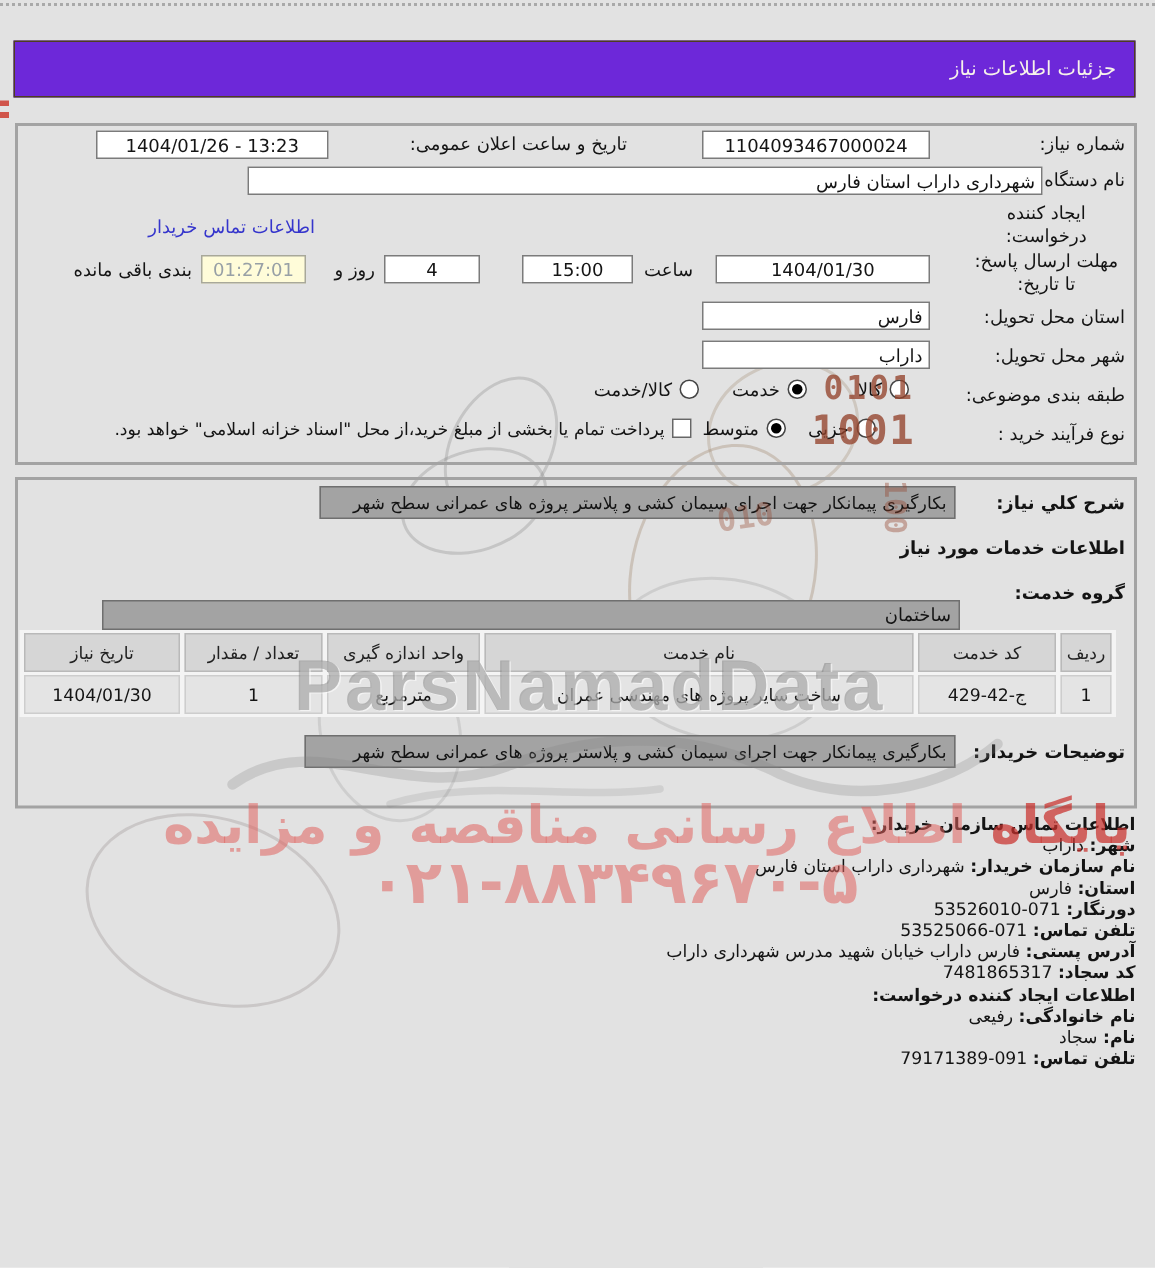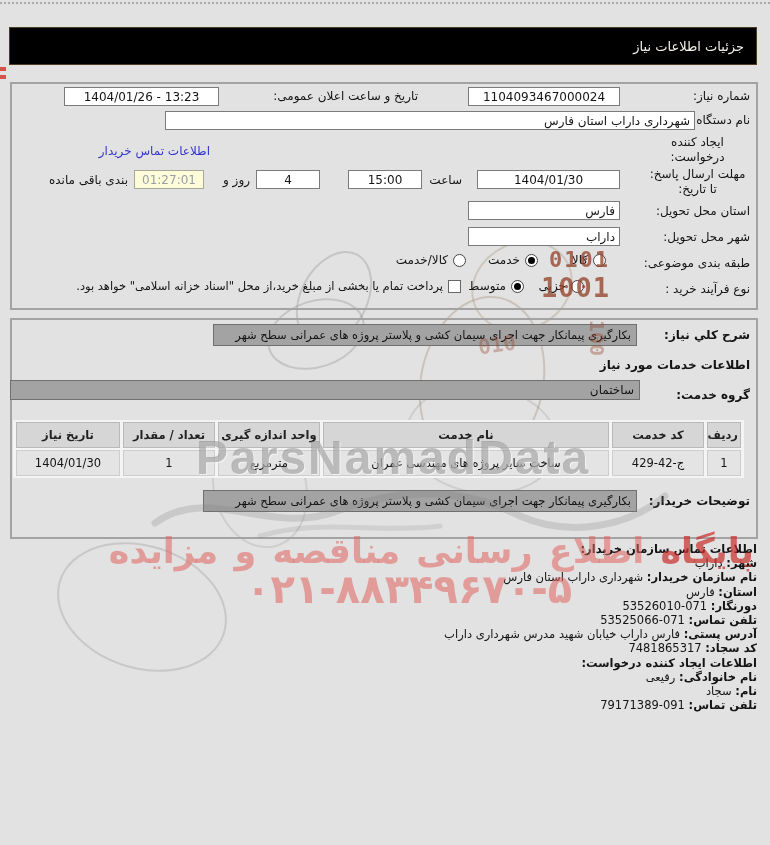--- a/index.html
+++ b/index.html
@@ -1,50 +1,50 @@
 <!DOCTYPE html>
 <html lang="fa" dir="rtl"><head>
 <meta charset="utf-8">
 <style>
   html,body{margin:0;padding:0}
   .page{position:relative;width:770px;height:845px;background:#e2e2e2;overflow:hidden;
         font-family:"DejaVu Sans",sans-serif;direction:rtl;color:#141414}
   .topdots{position:absolute;left:0;top:2px;width:770px;height:0;border-top:2px dotted #a9a9a9}
 
-  .titlebar{position:absolute;left:9px;top:27px;width:748px;height:38px;background:#000000;
+  .titlebar{position:absolute;left:9px;top:27px;width:748px;height:38px;background:#6d28d9;
             border:1px solid #4e3d22;box-sizing:border-box;color:#f7f3ea;font-size:13px;
             display:flex;align-items:center;padding:0 12px}
 
   .gbox{position:absolute;left:10px;width:748px;border:2px solid #a3a3a3;box-sizing:border-box;background:transparent}
   .box1{top:82px;height:228px}
   .box2{top:318px;height:221px}
 
   .lbl{position:absolute;font-size:12px;text-align:center;line-height:1.25;white-space:nowrap}
   .lbl.wrap{white-space:normal;width:105px}
   .b{font-weight:bold}
   .inp{position:absolute;background:#fff;border:1px solid #7b7b7b;height:19px;box-sizing:border-box;
        font-size:12px;display:flex;align-items:center;padding:0 4px;overflow:hidden;white-space:nowrap}
   .inp.center{justify-content:center}
   .num{direction:ltr;unicode-bidi:isolate}
   .link{position:absolute;color:#3535cc;font-size:12px;cursor:pointer;white-space:nowrap}
   .txt{position:absolute;font-size:12px;white-space:nowrap}
   .ylw{background:#fffcd9;border:1px solid #a8a89a;color:#98a0a6}
 
-  .opt{position:absolute;display:flex;align-items:center;gap:5px;font-size:12px;white-space:nowrap}
+  .opt{position:absolute;display:flex;align-items:flex-start;gap:5px;font-size:12px;white-space:nowrap}
   .radio{width:13px;height:13px;border-radius:50%;background:#fff;border:1px solid #444;
          box-sizing:border-box;display:flex;align-items:center;justify-content:center;flex:0 0 auto}
   .radio.on::after{content:"";width:7px;height:7px;border-radius:50%;background:#000}
   .chk{width:13px;height:13px;background:#fff;border:1px solid #666;box-sizing:border-box;flex:0 0 auto}
 
   .valbox{position:absolute;background:#a3a3a3;border:1px solid #6f6f6f;box-sizing:border-box;
           font-size:11.5px;display:flex;align-items:center;padding:0 5px;white-space:nowrap;overflow:hidden}
 
   .svc-table{position:absolute;top:100px;right:12px;left:13px;border-spacing:3px 2px;
              background:#f4f4f4;font-size:11.5px;table-layout:fixed;width:723px}
-  .svc-table th{background:#d6d6d6;border:1px solid #b9b9b9;font-weight:bold;height:22px;padding:1px 2px;
+  .svc-table th{background:#d6d6d6;border:1px solid #b9b9b9;font-weight:normal;height:22px;padding:1px 2px;
                 text-align:center;overflow:hidden;white-space:nowrap;color:#222}
   .svc-table td{background:#e4e4e4;border:1px solid #cdcdcd;height:22px;padding:1px 2px;text-align:center;
                 overflow:hidden;white-space:nowrap}
 
   .contact{position:absolute;top:542px;right:13px;left:13px;font-size:11.5px;line-height:14.2px}
   .contact .row{white-space:nowrap}
 
   
   .wm{position:absolute;pointer-events:none}
   .petal{position:absolute;border:2px solid rgba(130,130,130,.3);border-radius:50%;pointer-events:none}
@@ -159,21 +159,21 @@
 
   <div class="gbox box2">
     <div class="lbl b" style="top:8px;right:6px">شرح کلي نیاز:</div>
     <div class="valbox" style="top:4px;right:119px;width:424px;height:22px">
         <span>بکارگیری پیمانکار جهت اجرای سیمان کشی و پلاستر پروژه های عمرانی سطح شهر</span>
       </div>
 
     <div class="lbl b" style="top:38px;right:6px">اطلاعات خدمات مورد نیاز</div>
 
     <div class="lbl b" style="top:68px;right:6px">گروه خدمت:</div>
-    <div class="valbox" style="top:60px;right:116px;width:630px;height:20px;font-size:12px">
+    <div class="valbox" style="top:80px;right:116px;width:572px;height:20px;font-size:12px">
         <span>ساختمان</span>
       </div>
 
     <table class="svc-table">
       <colgroup>
           <col style="width:34px">
           <col style="width:92px">
           <col style="width:286px">
           <col style="width:102px">
           <col style="width:92px">

